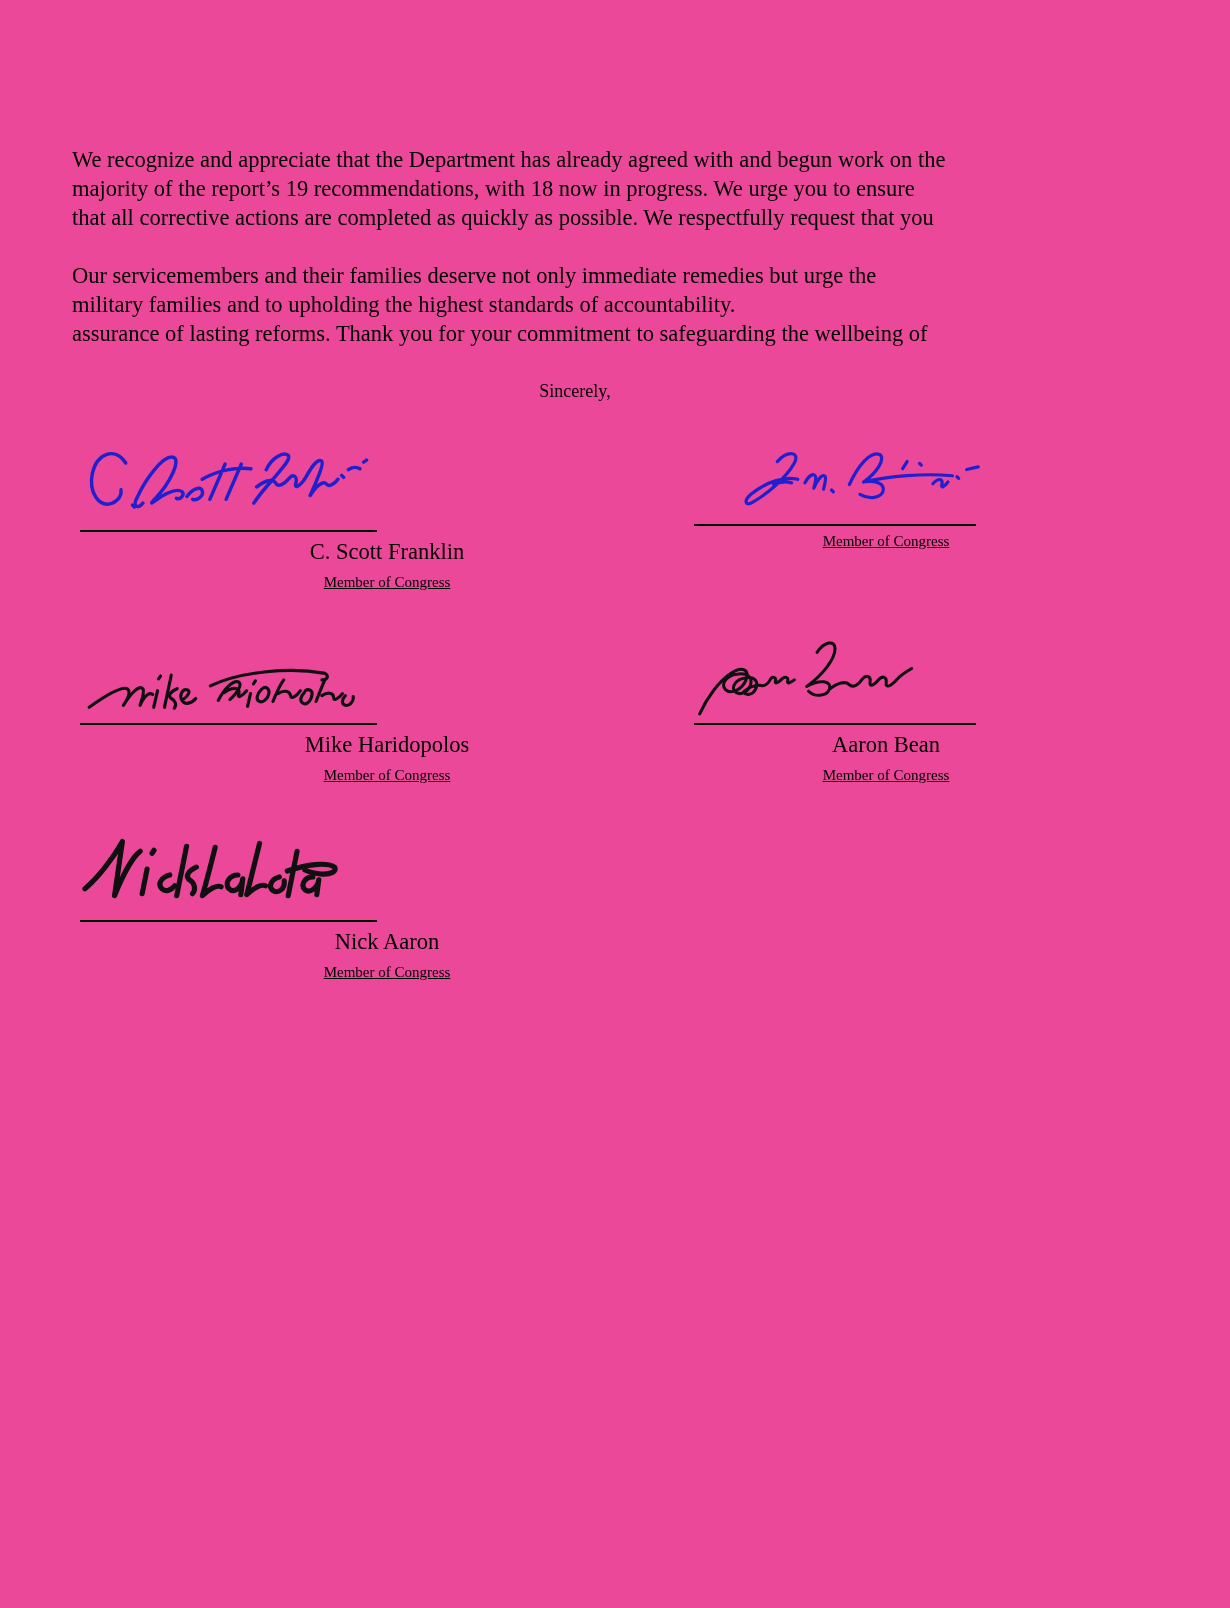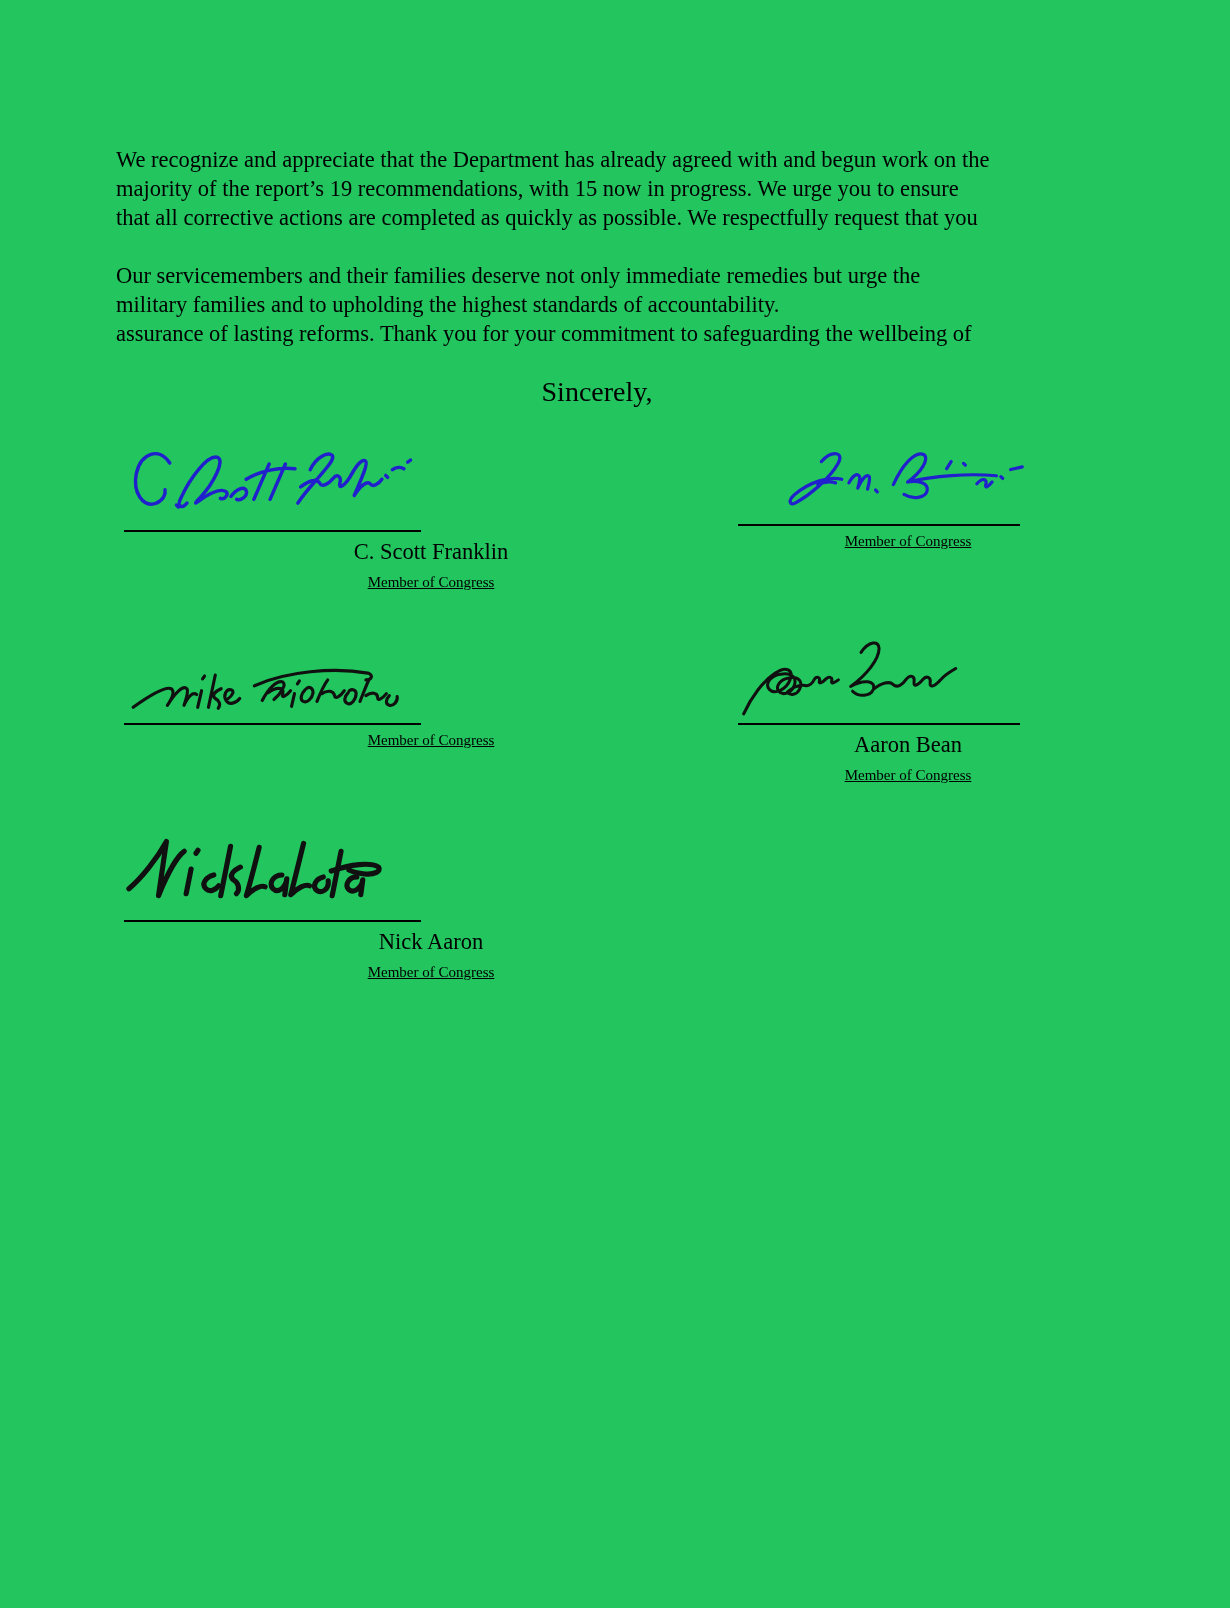--- a/index.html
+++ b/index.html
@@ -1,29 +1,29 @@
 <!DOCTYPE html>
 <html><head>
 <meta charset="utf-8">
 <style>
   html,body{margin:0;padding:0;background:#ffffff;}
   .page{
     position:relative;
     width:1230px;height:1608px;
-    background:#22c55e;
+    background:#ec4899;
     font-family:"Liberation Serif","DejaVu Serif",serif;
     color:#000000;
     overflow:hidden;
     box-sizing:border-box;
-    padding:145px 152px 0 116px;
+    padding:145px 152px 0 72px;
   }
   .para{margin:0 0 29px 0;font-size:22.5px;line-height:29px;}
   .ln{display:block;white-space:nowrap;}
   .sincerely{
-    text-align:center;font-size:28px;line-height:29px;
+    text-align:center;font-size:18px;line-height:29px;
     margin:0 0 36px 0;
   }
   .sig-row{display:flex;margin:0 0 36px 8px;text-align:center;}
   .sig-col-left{width:614px;flex:0 0 614px;}
   .sig-col-right{flex:1;}
   .sig-block{display:block;}
   .sig-svg{display:block;}
   .sig-svg.indent{margin-left:18px;}
   .rule{border-top:2.5px solid #000;width:297px;margin-top:2px;}
   .rule.r-right{width:282px;}
@@ -31,21 +31,21 @@
   .sig-title{font-size:15px;line-height:30px;text-decoration:underline;}
   svg{overflow:visible;}
 </style>
 </head>
 <body>
 
 <div class="page">
 
   <p class="para">
     <span class="ln">We recognize and appreciate that the Department has already agreed with and begun work on the</span>
-    <span class="ln">majority of the report’s 19 recommendations, with 15 now in progress. We urge you to ensure</span>
+    <span class="ln">majority of the report’s 19 recommendations, with 18 now in progress. We urge you to ensure</span>
     <span class="ln">that all corrective actions are completed as quickly as possible. We respectfully request that you</span>
   </p>
 
   <p class="para">
     <span class="ln">Our servicemembers and their families deserve not only immediate remedies but urge the</span>
     <span class="ln">military families and to upholding the highest standards of accountability.</span>
     <span class="ln">assurance of lasting reforms. Thank you for your commitment to safeguarding the wellbeing of</span>
   </p>
 
   <div class="sincerely">Sincerely,</div>
@@ -87,20 +87,21 @@
       <div class="sig-block">
         <svg class="sig-svg" width="296" height="88" viewBox="0 0 300 90">
           <g fill="none" stroke-linecap="round" stroke-linejoin="round" stroke-width="3.2" stroke="#101010">
             <path d="M8,76 C22,66 40,54 47,57 C51,60 47,68 43,74 C51,61 59,53 63,57 C65,60 62,68 60,74 C64,65 69,60 73,63"></path>
             <path d="M79,47 l2,-3 M78,59 l-4,17 M92,43 l-7,33 M98,57 C91,60 88,64 92,67 C96,69 98,73 95,77 M104,68 C110,64 112,59 108,58 C103,57 100,64 103,69 C106,74 113,72 117,67"></path>
             <path d="M140,69 C146,57 155,48 161,50 C165,53 159,62 152,68 M146,61 C154,55 163,55 161,62 C159,68 165,64 169,59 M173,62 l-3,13 M176,52 l2,-3 M184,58 C180,62 178,68 182,70 C186,72 191,67 192,61 C192,56 188,54 185,57 M196,70 C200,60 204,52 207,48 M201,62 C207,58 213,59 214,64 C214,68 220,65 224,59 M228,61 C224,65 223,70 227,72 C231,74 236,68 236,62 C236,58 232,57 229,59 M240,70 C244,60 247,52 249,48 M246,64 C252,60 258,61 258,66 C258,70 263,67 267,62 M270,64 C266,68 266,73 270,74 C274,75 279,70 278,65"></path>
             <path d="M132,54 C164,39 214,35 248,41 C254,43 252,48 246,48"></path>
           </g>
         </svg>
         <div class="rule"></div>
+        <div class="sig-name">Mike Haridopolos</div>
         <div class="sig-title">Member of Congress</div>
       </div>
     </div>
     <div class="sig-col-right">
       <div class="sig-block">
         <svg class="sig-svg" width="284" height="88" viewBox="0 0 300 90">
           <g fill="none" stroke-linecap="round" stroke-linejoin="round" stroke-width="3.2" stroke="#101010">
             <path d="M6,84 C14,66 27,49 39,41 C51,33 59,37 55,48 C51,58 39,64 33,58 C28,52 35,43 45,42 C57,40 63,46 59,55 C56,62 47,65 43,60 C39,55 45,47 54,46 C64,44 69,50 65,58 C62,64 55,65 52,61 C58,56 65,53 71,54 C75,55 79,51 81,47 C83,44 87,45 86,49 C85,53 89,51 93,47 C96,44 100,45 99,49 C98,53 102,51 106,48"></path>
             <path d="M130,19 C138,7 149,6 149,15 C149,26 136,43 119,55 C133,47 146,49 143,58 C140,66 127,66 121,60 M143,58 C152,51 160,49 164,53 C168,57 174,53 178,47 C182,42 187,44 186,50 C185,56 190,54 195,48 C199,43 204,45 203,51 C202,57 208,55 214,48 C218,43 225,39 230,36"></path>
           </g>

